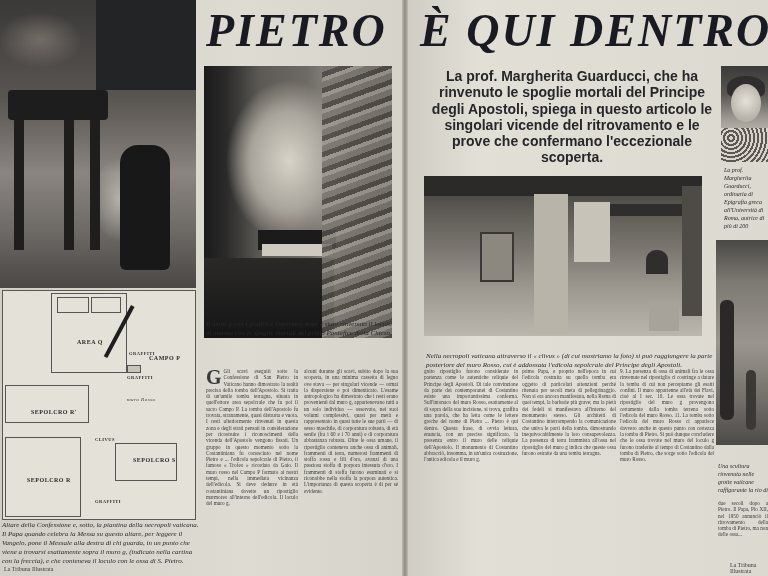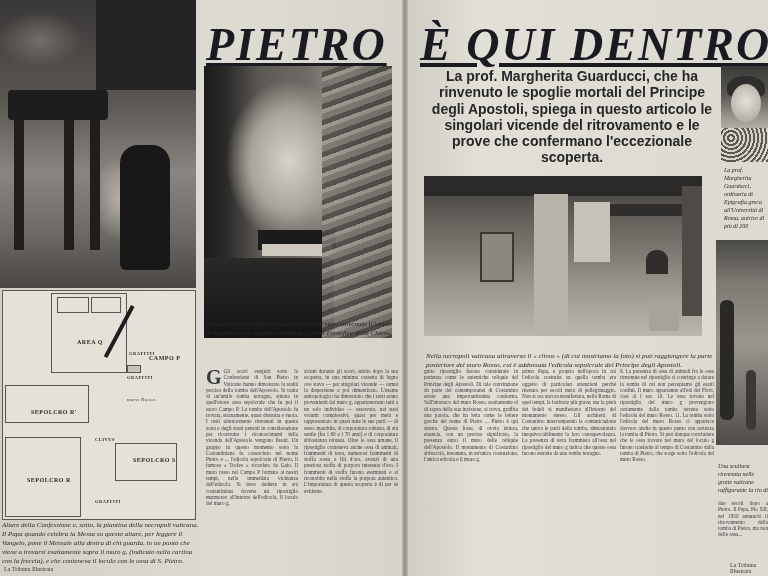--- a/index.html
+++ b/index.html
@@ -8,23 +8,23 @@
     background: #cfcbc1;
     font-family: "Liberation Serif", serif;
     color: #1c1c1e;
   }
   .page { position: absolute; top: 0; height: 576px; background: #dedbd2; }
   .page-left { left: 0; width: 404px; background: linear-gradient(90deg,#d2cfc6 0%,#dedbd3 60%,#d6d3ca 100%); }
   .page-right { left: 406px; width: 362px; background: linear-gradient(90deg,#cfccc3 0%,#e2dfd7 20%,#dcd9d1 100%); }
   .gutter { position: absolute; left: 402px; top: 0; width: 6px; height: 576px;
     background: linear-gradient(90deg,#bdb9af,#8f8b83,#bdb9af); }
 
-  .headline { position: absolute; top: 20px; font-family: "Liberation Serif", serif;
+  .headline { position: absolute; top: 6px; font-family: "Liberation Serif", serif;
     font-style: italic; font-weight: bold; font-size: 46px; letter-spacing: 2px;
-    color: #1a1a22; line-height: 50px; white-space: nowrap; text-decoration: underline; }
+    color: #1a1a22; line-height: 50px; white-space: nowrap; }
   .hl-left { left: 206px; }
   .hl-right { left: 420px; }
 
   .photo { position: absolute; overflow: hidden; }
   
   .photo-basilica { left: 0; top: 0; width: 196px; height: 288px;
     background:
       radial-gradient(ellipse 40px 60px at 120px 200px, rgba(230,225,215,.55), transparent 70%),
       radial-gradient(ellipse 60px 40px at 40px 40px, rgba(160,150,140,.5), transparent 70%),
       linear-gradient(180deg,#3a3838 0%,#5a5652 35%,#8a8580 60%,#6e6a66 80%,#4a4744 100%); }

